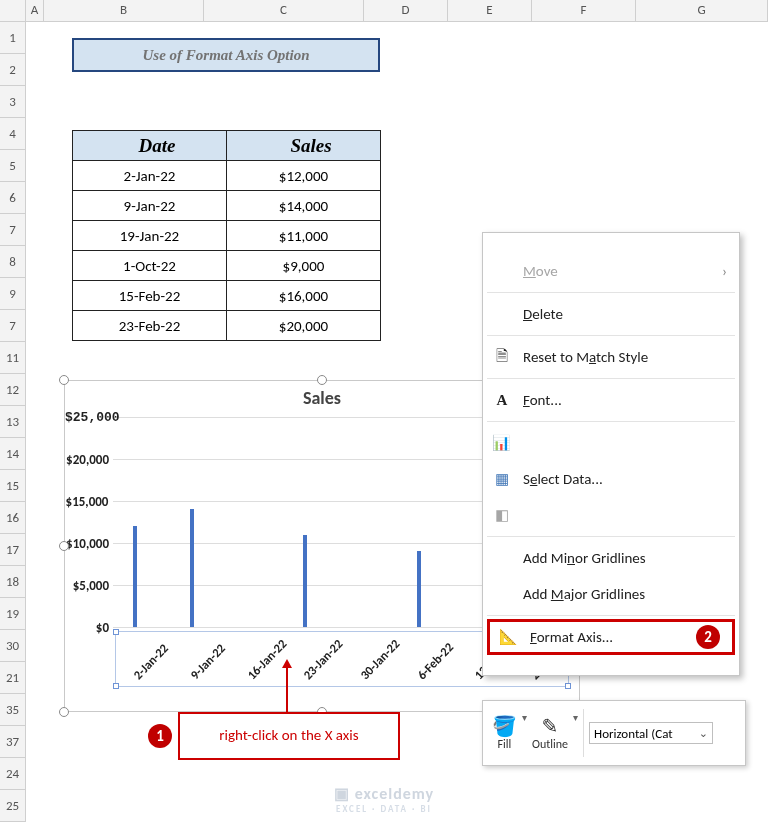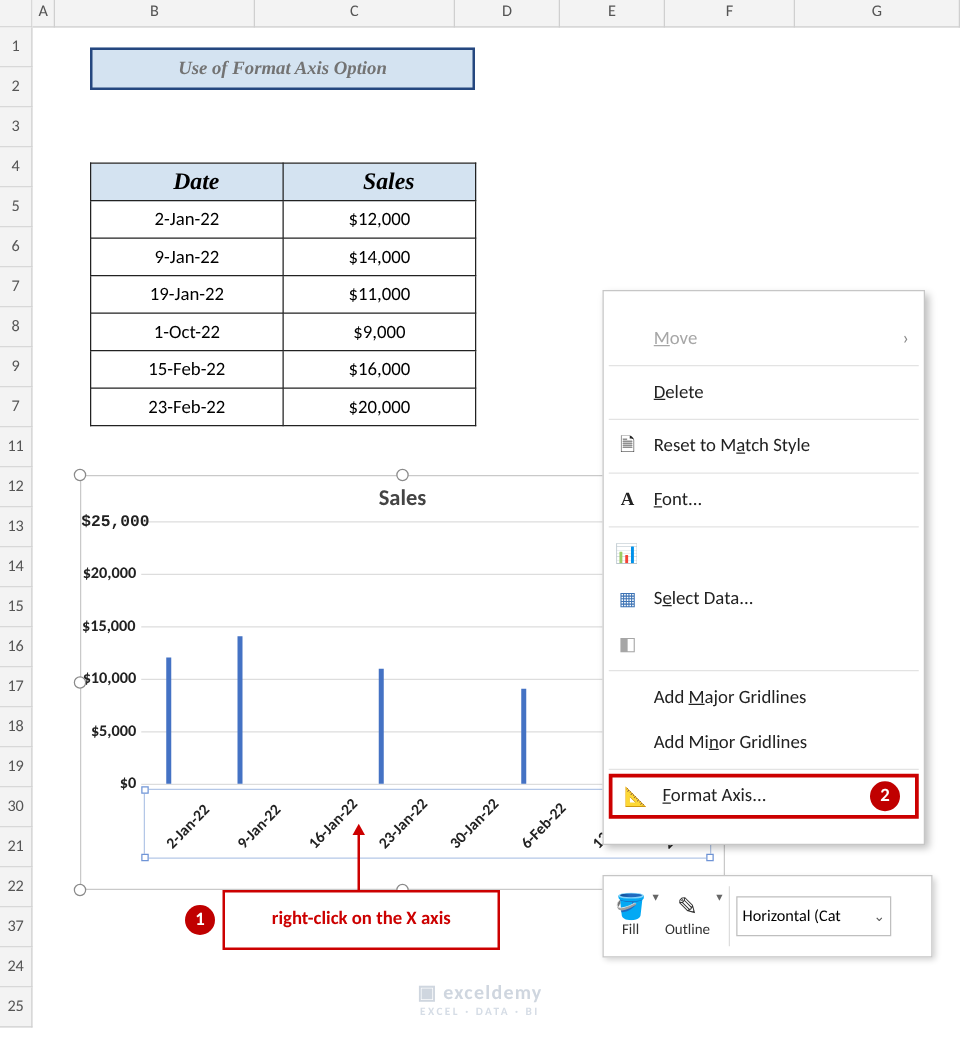--- a/index.html
+++ b/index.html
@@ -194,31 +194,31 @@
     padding:4px 6px; gap:2px;
   }
   .mini-btn {
     display:flex; flex-direction:column; align-items:center;
     font-size:12px; color:#333;
     padding:2px 3px;
   }
   .mini-btn .ic { font-size:20px; line-height:22px; }
   .mini-sep { width:1px; height:48px; background:#ddd; margin:0 3px; }
   .combo {
-    border:1px solid #bfbfbf; height:32px; width:124px;
+    border:1px solid #bfbfbf; height:22px; width:124px;
     font-size:13px; padding:2px 4px;
     display:flex; align-items:center; justify-content:space-between;
   }
   
   .callout-box {
     position:absolute;
     left:178px; top:712px;
     width:222px; height:48px;
     border:2px solid #cc0000; background:#fff;
-    color:#cc0000; font-weight:bold; font-size:15px;
+    color:#cc0000; font-weight:normal; font-size:15px;
     display:flex; align-items:center; justify-content:center;
     text-align:center; line-height:1.15;
   }
   .badge1 {
     position:absolute; left:148px; top:724px;
   }
   
   .red-arrow {
     position:absolute;
     left:286px; top:662px;
@@ -268,21 +268,21 @@
       <div class="row-header">12</div>
       <div class="row-header">13</div>
       <div class="row-header">14</div>
       <div class="row-header">15</div>
       <div class="row-header">16</div>
       <div class="row-header">17</div>
       <div class="row-header">18</div>
       <div class="row-header">19</div>
       <div class="row-header">30</div>
       <div class="row-header">21</div>
-      <div class="row-header">22</div>
+      <div class="row-header">35</div>
       <div class="row-header">37</div>
       <div class="row-header">24</div>
       <div class="row-header">25</div>
     </div>
 
   <div class="cell-area">
 
     <div class="title-banner">
       <span>Use of Format Axis Option</span>
     </div>
@@ -396,25 +396,25 @@
     <div class="menu-item">
       <span class="mic" style="color:#3e74b5">▦</span>
       <span class="lbl">S<u class="acc">e</u>lect Data...</span>
     </div>
     <div class="menu-item disabled">
       <span class="mic">◧</span>
     </div>
     <div class="menu-sep"></div>
     <div class="menu-item">
       <span class="mic"></span>
+      <span class="lbl">Add Mi<u class="acc">n</u>or Gridlines</span>
+    </div>
+    <div class="menu-item">
+      <span class="mic"></span>
       <span class="lbl">Add <u class="acc">M</u>ajor Gridlines</span>
-    </div>
-    <div class="menu-item">
-      <span class="mic"></span>
-      <span class="lbl">Add Mi<u class="acc">n</u>or Gridlines</span>
     </div>
     <div class="menu-sep"></div>
     <div class="menu-item format-axis-hl">
       <span class="mic">📐</span>
       <span class="lbl"><u class="acc">F</u>ormat Axis...</span>
       <span class="red-badge">2</span>
     </div>
   </div>
 
   <div class="mini-toolbar">

